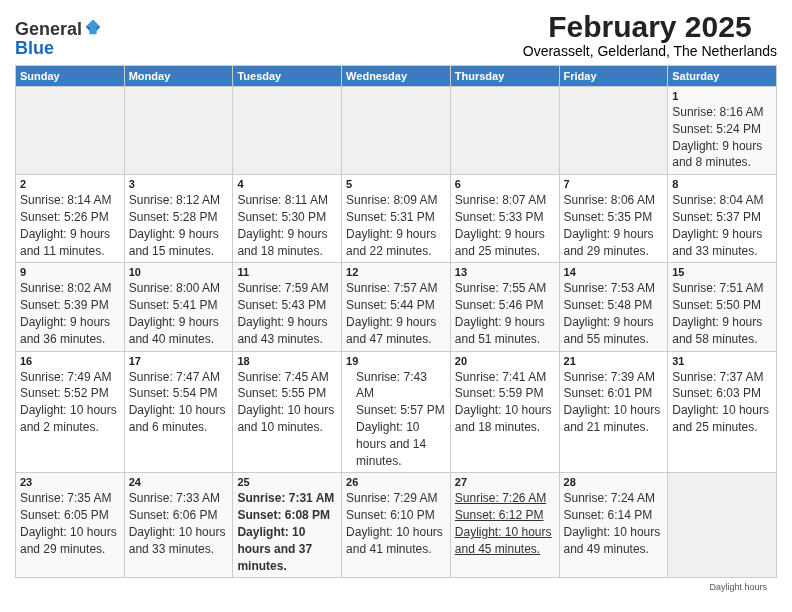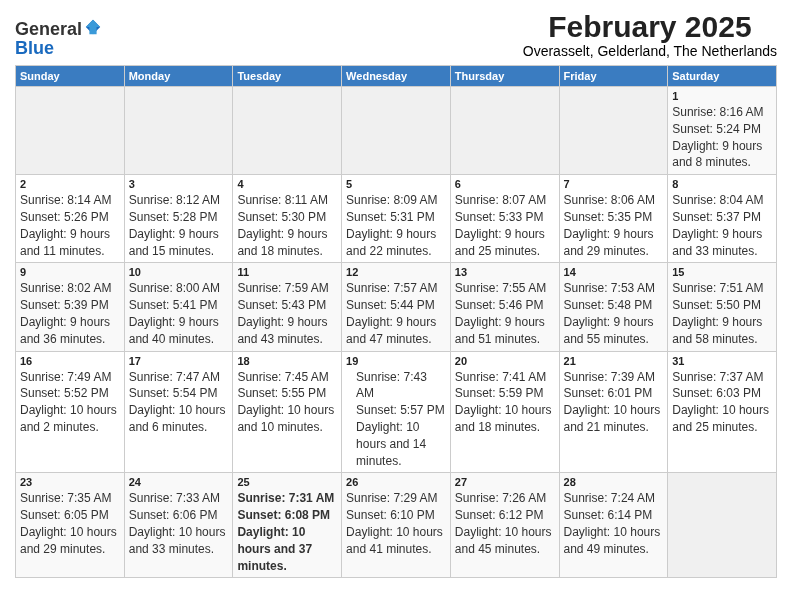--- a/index.html
+++ b/index.html
@@ -311,28 +311,31 @@
 Daylight: 10 hours and 37 minutes.</div>
           </td>
           <td>
             <span class="day-number">26</span>
             <div class="day-info" style="white-space: pre-line;">Sunrise: 7:29 AM
 Sunset: 6:10 PM
 Daylight: 10 hours and 41 minutes.</div>
           </td>
           <td>
             <span class="day-number">27</span>
-            <div class="day-info" style="white-space: pre-line;">Sunrise: 7:26 AM
+            <div class="day-info" style="white-space: pre-line; text-decoration: underline;">Sunrise: 7:26 AM
 Sunset: 6:12 PM
 Daylight: 10 hours and 45 minutes.</div>
           </td>
           <td>
             <span class="day-number">28</span>
             <div class="day-info" style="white-space: pre-line;">Sunrise: 7:24 AM
 Sunset: 6:14 PM
 Daylight: 10 hours and 49 minutes.</div>
           </td>
           <td class="empty-cell"></td>
         </tr>
       </tbody>
   </table>
 
+  <div class="footer-row">
+    <span class="footer-label">Daylight hours</span>
+  </div>
 </div>
 
 </body></html>

